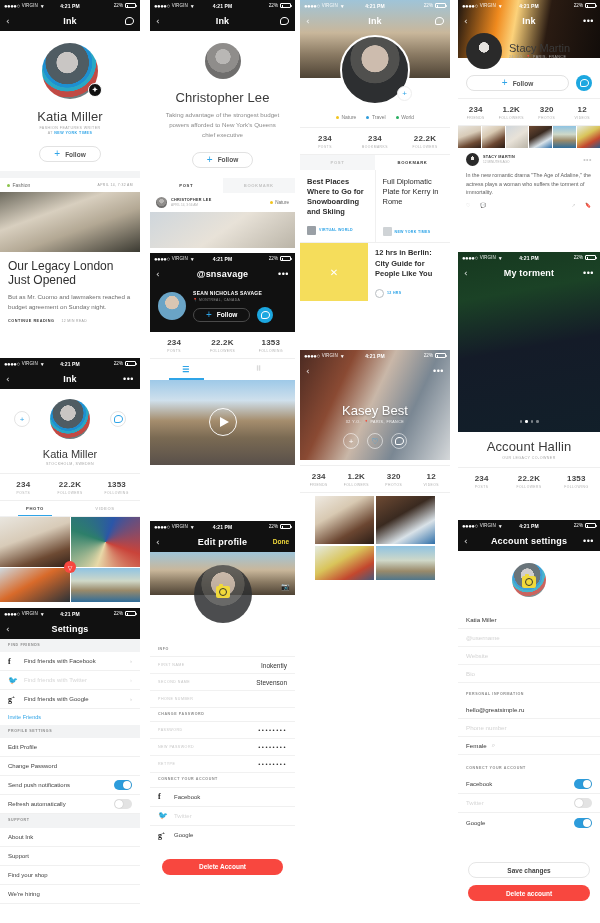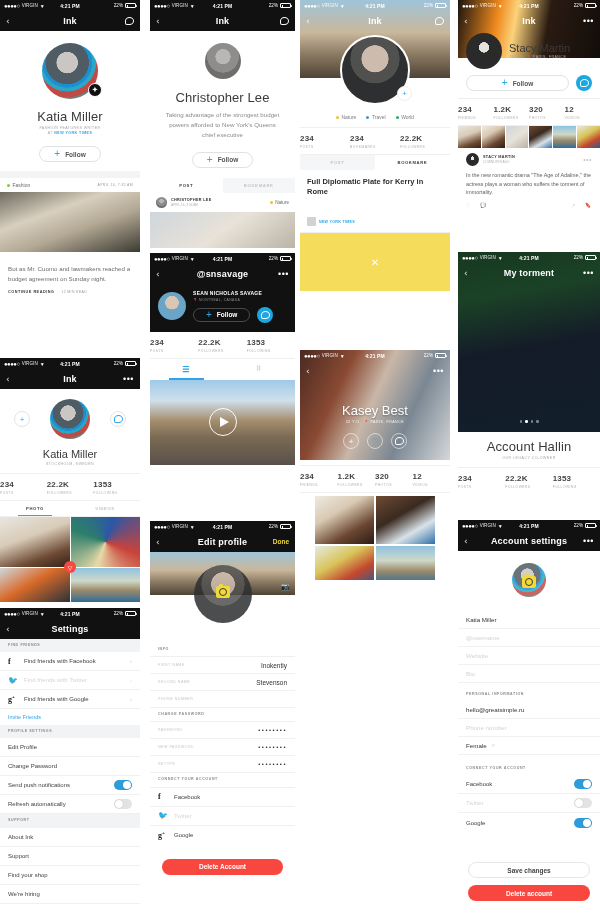--- a/index.html
+++ b/index.html
@@ -89,21 +89,21 @@
   .sub-caps { font-size:3.6px; letter-spacing:.45px; color:#a8a8a8; text-transform:uppercase; margin-top:2px; }
 
   .followbtn {
     display:inline-flex; align-items:center; justify-content:center; gap:5px;
     border:1px solid #e2e2e2; border-radius:20px; background:#fff;
     height:16px; padding:0 14px; font-size:6.5px; color:#555; font-weight:bold;
   }
   .plus { color:#2fa4e7; font-size:10px; font-weight:300; line-height:1; }
 
   .stats { display:flex; border-top:1px solid #efefef; border-bottom:1px solid #efefef; }
-  .stat { flex:1; text-align:left; padding:6px 0 5px; }
+  .stat { flex:1; text-align:center; padding:6px 0 5px; }
   .stat .num { font-size:8px; font-weight:bold; color:#444; letter-spacing:.2px; }
   .stat .lab { font-size:3.3px; letter-spacing:.5px; color:#b0b0b0; text-transform:uppercase; margin-top:2px; }
 
   .tabs { display:flex; background:#f5f6f7; }
   .tab { flex:1; text-align:center; padding:5px 0; font-size:4.2px; letter-spacing:.6px;
          text-transform:uppercase; color:#c4c4c4; font-weight:bold; }
   .tab.active { color:#3b3b3b; background:#fff; }
   .tab.uline { background:#fff; position:relative; }
   .tab.uline.active:after { content:""; position:absolute; left:26%; right:26%; bottom:0; height:1.5px; background:#2fa4e7; }
 
@@ -212,20 +212,21 @@
       </div>
     </div>
     <div style="height:7px;background:#f3f4f5;margin-top:9px;"></div>
     <div class="row" style="padding:4px 7px;">
       <span class="dot" style="background:#8bc34a;"></span>
       <span style="font-size:5px;color:#6a6a6a;">Fashion</span>
       <span class="tiny muted" style="margin-left:auto;font-size:3.4px;">APRIL 14, 7:32 AM</span>
     </div>
     <div class="ph p-room" style="height:60px;"></div>
     <div style="padding:7px 8px 0;">
+      <div class="cardtitle">Our Legacy London Just Opened</div>
       <div class="cardbody" style="margin-top:5px;">But as Mr. Cuomo and lawmakers reached a budget agreement on Sunday night.</div>
       <div class="row" style="margin-top:7px;">
         <span style="font-size:3.8px;font-weight:bold;letter-spacing:.5px;color:#3a3a3a;">CONTINUE READING</span>
         <span class="tiny muted" style="margin-left:7px;font-size:3.4px;">12 MIN READ</span>
       </div>
     </div>
   </div>
 
   <div class="screen" style="left:0;top:358px;width:140px;height:246px;">
     <div class="statusbar dark" style="background:#111;">
@@ -602,32 +603,46 @@
       <div class="stat">
           <div class="num">22.2K</div>
           <div class="lab">FOLLOWERS</div>
         </div>
     </div>
     <div class="tabs">
       <div class="tab">POST</div>
       <div class="tab active">BOOKMARK</div>
     </div>
     <div style="display:flex;">
+      <div style="flex:1;padding:7px 7px 6px;border-right:1px solid #f0f0f0;">
+        <div style="font-size:7.5px;font-weight:bold;color:#2e2e2e;line-height:1.35;">Best Places Where to Go for Snowboarding and Skiing</div>
+        <div class="row" style="margin-top:8px;">
+          <span style="width:9px;height:9px;background:#9aa0a6;border-radius:1px;display:inline-block;"></span>
+          <span class="link" style="font-size:3.6px;font-weight:bold;letter-spacing:.3px;margin-left:3px;">VIRTUAL WORLD</span>
+        </div>
+      </div>
       <div style="flex:1;padding:7px 7px 6px;">
-        <div style="font-size:7.5px;font-weight:bold;color:#2e2e2e;line-height:1.35;">Full Diplomatic Plate for Kerry in Rome</div>
+        <div style="font-size:7.5px;font-weight:normal;color:#2e2e2e;line-height:1.35;">Full Diplomatic Plate for Kerry in Rome</div>
         <div class="row" style="margin-top:20px;">
           <span style="width:9px;height:9px;background:#cfd3d6;border-radius:1px;display:inline-block;"></span>
           <span class="link" style="font-size:3.6px;font-weight:bold;letter-spacing:.3px;margin-left:3px;">NEW YORK TIMES</span>
         </div>
       </div>
     </div>
     <div class="sep"></div>
     <div style="display:flex;">
       <div class="p-yellow" style="flex:1;height:58px;display:flex;align-items:center;justify-content:center;">
         <span style="color:#fff;font-size:10px;">✕</span>
+      </div>
+      <div style="flex:1;padding:5px 7px;">
+        <div style="font-size:7.5px;font-weight:bold;color:#2e2e2e;line-height:1.35;">12 hrs in Berlin: City Guide for People Like You</div>
+        <div class="row" style="margin-top:10px;">
+          <span style="width:9px;height:9px;border:1px solid #b9bec2;border-radius:50%;display:inline-block;"></span>
+          <span class="link" style="font-size:3.6px;font-weight:bold;letter-spacing:.3px;margin-left:3px;">12 HRS</span>
+        </div>
       </div>
     </div>
   </div>
 
   <div class="screen" style="left:300px;top:350px;width:150px;height:230px;">
     <div class="ph p-casey blur" style="position:absolute;left:0;top:0;right:0;height:110px;"></div>
     <div class="statusbar" style="position:relative;z-index:2;">
       <span class="sb-left">
           <span class="sb-dots">●●●●○</span>
           <span class="sb-carrier">VIRGIN</span>

